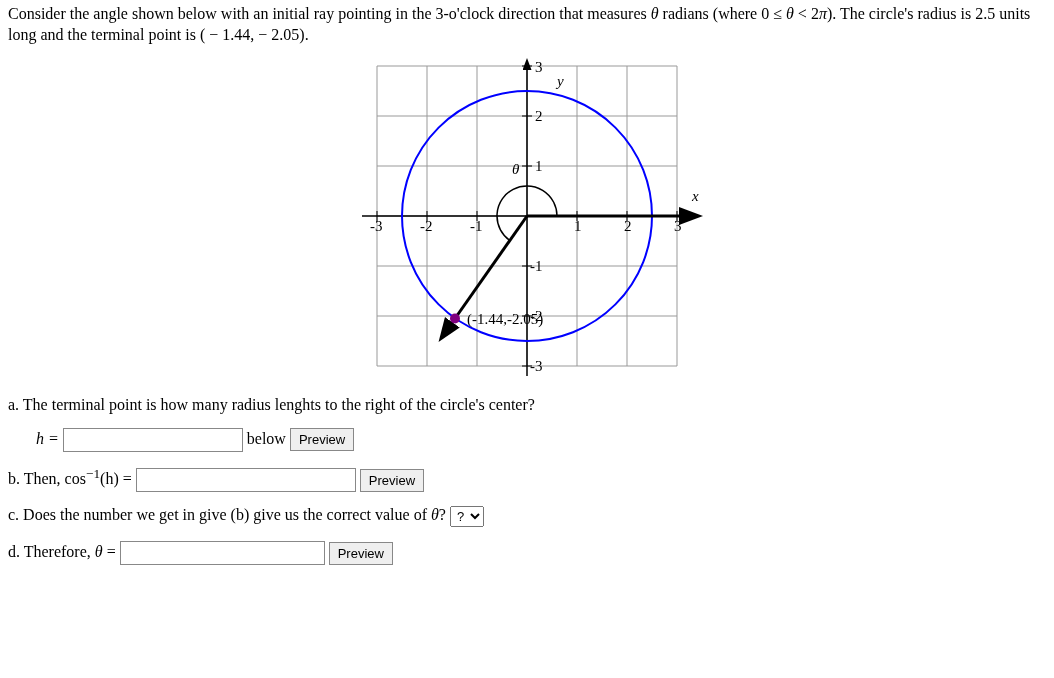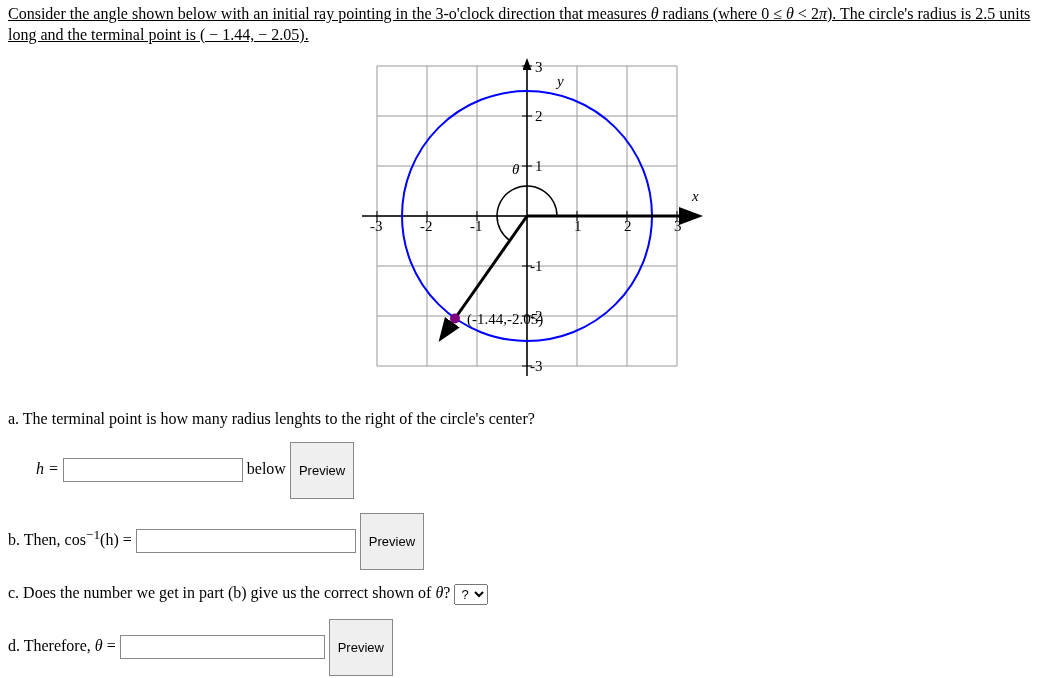--- a/index.html
+++ b/index.html
@@ -5,55 +5,54 @@
     body {
       font-family: 'Times New Roman', serif;
       font-size: 16px;
       color: #000;
       margin: 0;
       padding: 4px 8px;
       background: #fff;
     }
     .problem-text {
       line-height: 1.3;
-      text-decoration: underline;
     }
     .chart-container {
       display: flex;
       justify-content: center;
       margin: 10px 0 20px 0;
     }
     .chart {
       position: relative;
       width: 370px;
       height: 320px;
     }
     .question-part {
       margin: 14px 0;
     }
     .part-a {
-      margin-top: 34px;
+      margin-top: 20px;
     }
     .h-line {
       margin-left: 28px;
       margin-top: 14px;
     }
     input.text-input {
       font-family: 'Times New Roman', serif;
       font-size: 14px;
       padding: 2px 4px;
       border: 1px solid #888;
       background: #fff;
       height: 18px;
       vertical-align: middle;
     }
     .preview-btn {
       font-family: Arial, sans-serif;
       font-size: 13px;
-      padding: 20px 8px;
+      padding: 3px 8px;
       background: #efefef;
       border: 1px solid #888;
       cursor: pointer;
       vertical-align: middle;
     }
     select {
       font-family: Arial, sans-serif;
       font-size: 13px;
       padding: 1px 2px;
       vertical-align: middle;
@@ -161,21 +160,21 @@
   </div>
 </div>
 
 <div class="question-part">
   <span>b. Then, cos</span><sup>−1</sup><span>(h) = </span>
   <input type="text" class="text-input" style="width: 210px;">
   <button class="preview-btn">Preview</button>
 </div>
 
 <div class="question-part">
-  <span>c. Does the number we get in part (b) give us the correct shown of </span><span class="italic">θ</span><span>?</span>
+  <span>c. Does the number we get in give (b) give us the correct value of </span><span class="italic">θ</span><span>?</span>
   <select>
     <option>?</option>
   </select>
 </div>
 
 <div class="question-part">
   <span>d. Therefore, </span><span class="italic">θ</span><span> = </span>
   <input type="text" class="text-input" style="width: 195px;">
   <button class="preview-btn">Preview</button>
 </div>

